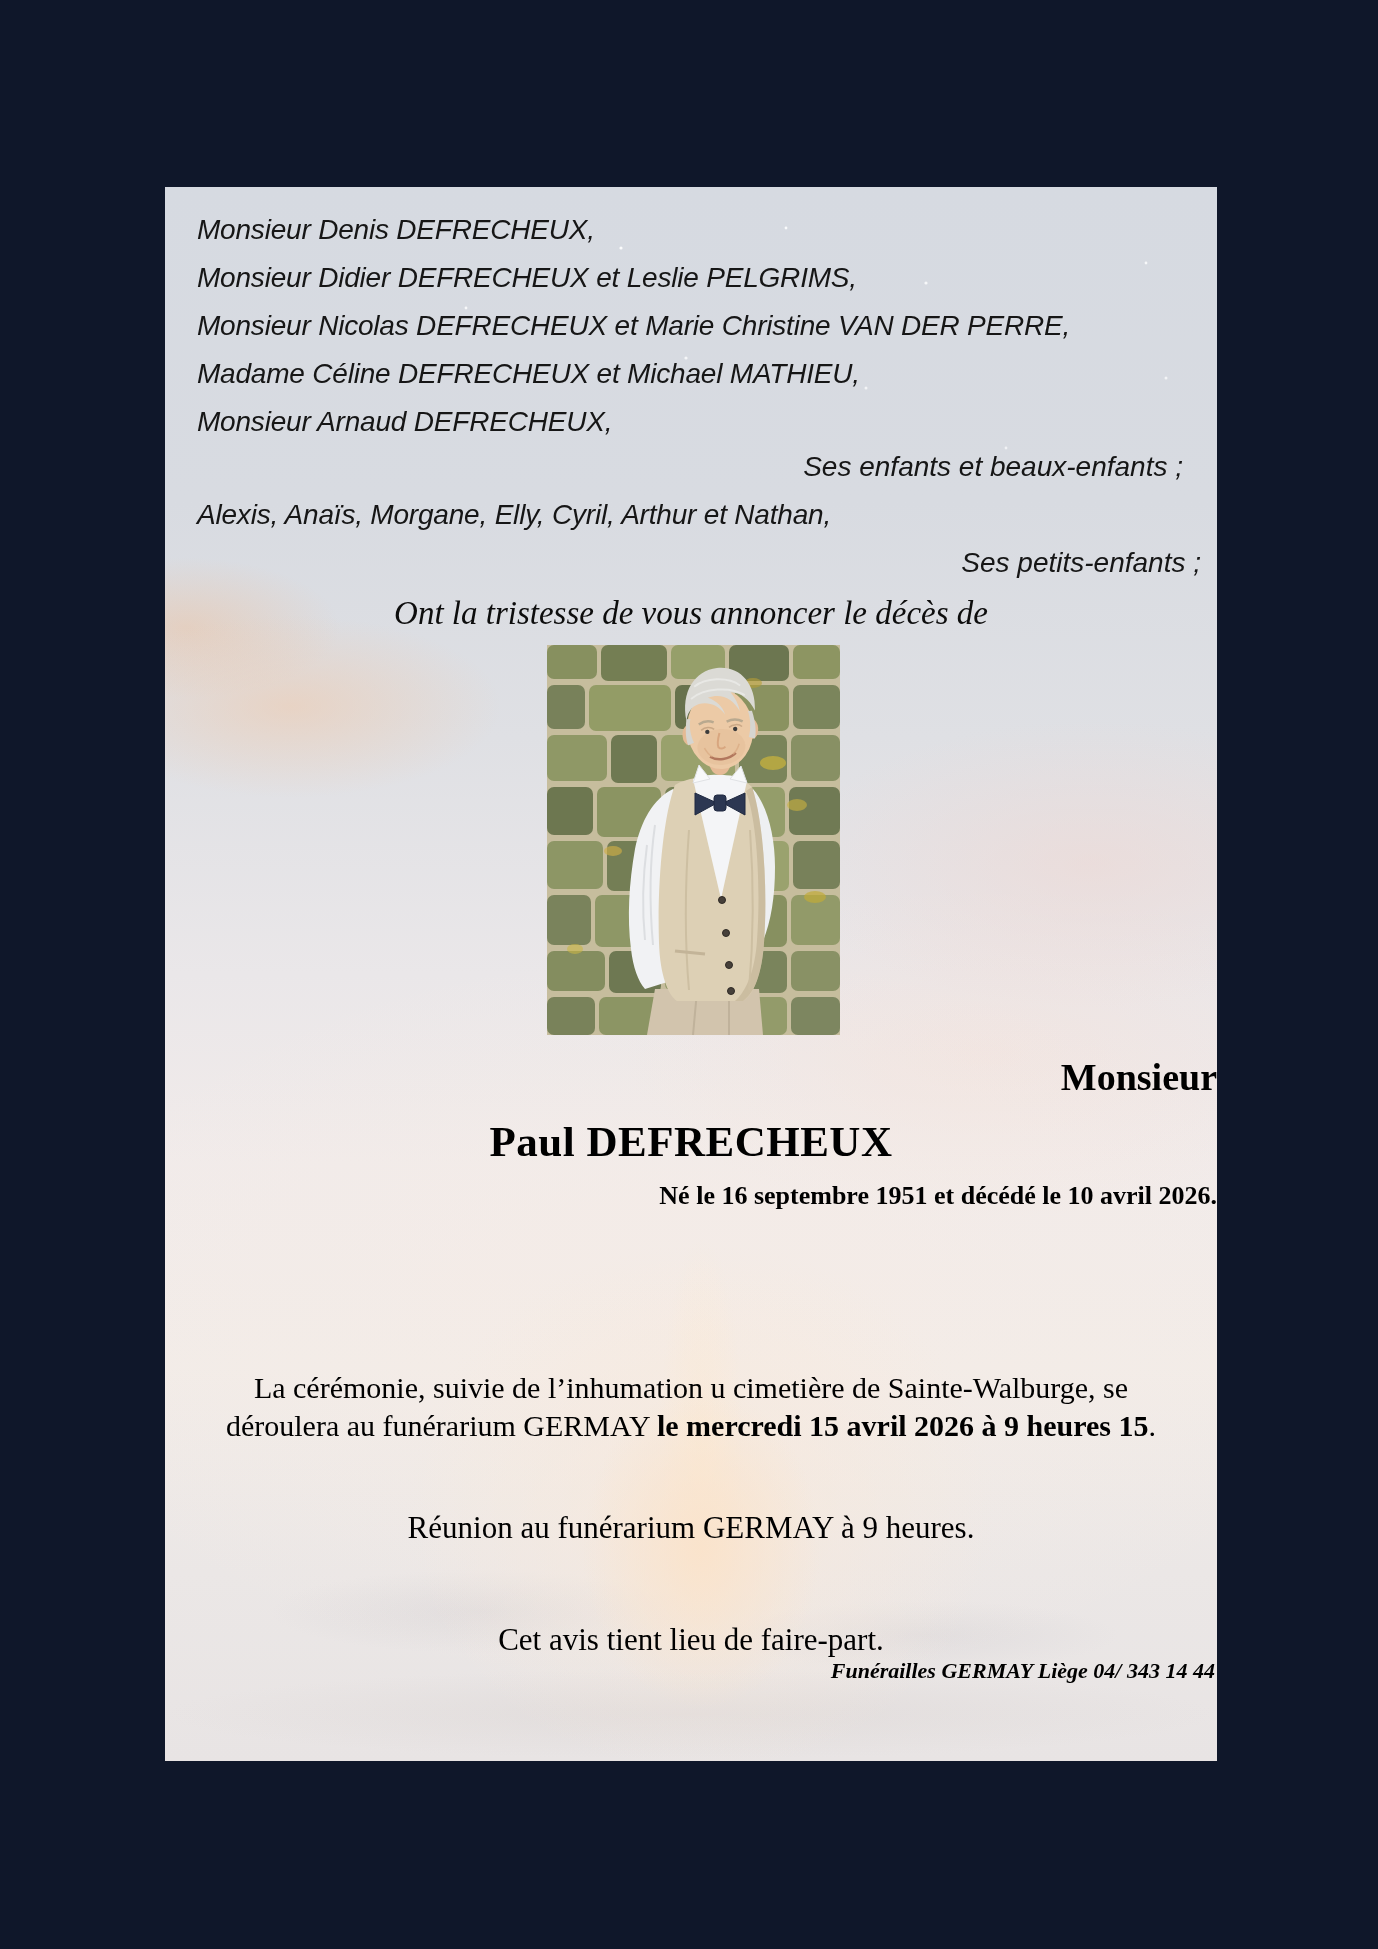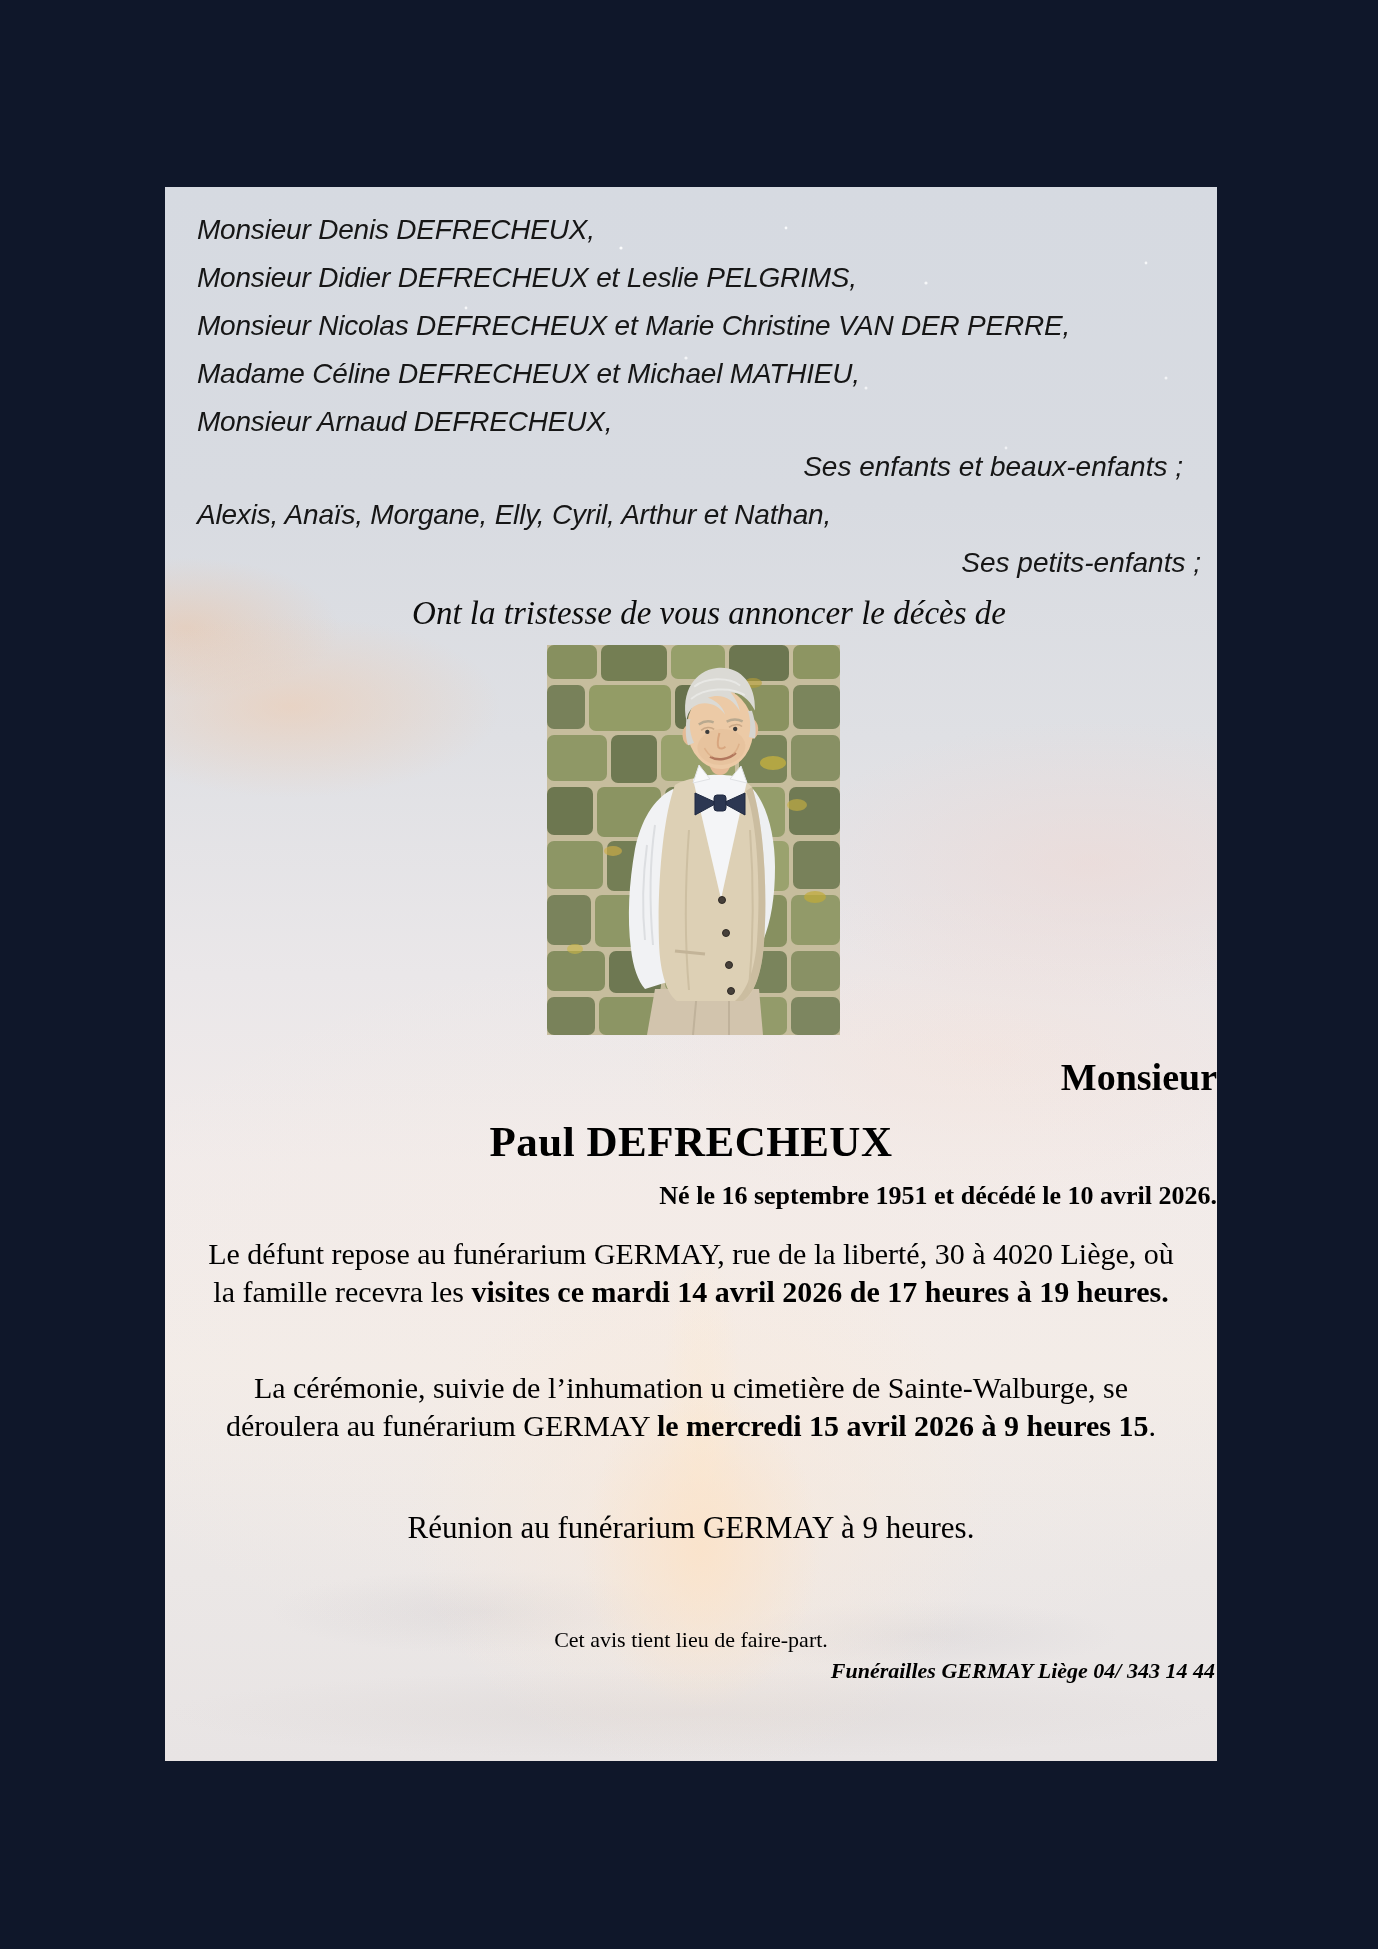--- a/index.html
+++ b/index.html
@@ -22,28 +22,28 @@
   .stars{position:absolute;left:0;top:0;width:2px;height:2px;border-radius:50%;background:transparent;
     box-shadow:455px 60px 0 0.6px rgba(255,255,255,.9),620px 40px 0 0.4px rgba(255,255,255,.85),
       760px 95px 0 0.6px rgba(255,255,255,.8),880px 140px 0 0.4px rgba(255,255,255,.8),
       300px 120px 0 0.4px rgba(255,255,255,.8),520px 170px 0 0.6px rgba(255,255,255,.75),
       980px 75px 0 0.4px rgba(255,255,255,.8),200px 85px 0 0.4px rgba(255,255,255,.7),
       700px 200px 0 0.5px rgba(255,255,255,.7),840px 260px 0 0.4px rgba(255,255,255,.65),
       380px 230px 0 0.4px rgba(255,255,255,.6),1000px 190px 0 0.5px rgba(255,255,255,.7);}
   .t{position:absolute;white-space:nowrap;}
   .family{left:32px;font:italic 28px/34px "Liberation Sans", sans-serif;color:#161616;letter-spacing:-0.2px;}
   .side-label{right:34px;text-align:right;font:italic 28px/34px "Liberation Sans", sans-serif;color:#161616;}
-  .announce{left:0;width:100%;text-align:center;font:italic 33px/40px "Liberation Serif", serif;color:#0d0d0d;margin-left:18px;}
+  .announce{left:0;width:100%;text-align:center;font:italic 33px/40px "Liberation Serif", serif;color:#0d0d0d;}
   .photo{position:absolute;left:382px;top:458px;width:293px;height:390px;margin:0;}
   .title1{left:0;width:100%;text-align:right;font-weight:bold;font-size:38px;line-height:44px;}
   .title2{left:0;width:100%;text-align:center;font-weight:bold;font-size:43px;line-height:50px;letter-spacing:0.5px;}
   .dates{left:0;width:100%;text-align:right;font-weight:bold;font-size:26px;line-height:32px;}
   .para{left:0;width:100%;text-align:center;font-size:30px;line-height:38px;}
   .reunion{left:0;width:100%;text-align:center;font-size:31px;line-height:38px;}
-  .faire{left:0;width:100%;text-align:center;font-size:22px;line-height:28px;}
+  .faire{left:0;width:100%;text-align:center;font-size:31px;line-height:28px;}
   .footer{right:2px;text-align:right;font-weight:bold;font-style:italic;font-size:22px;line-height:27px;}
 </style>
 </head>
 <body>
 
 <div class="page">
   <div class="card">
     <div class="stars"></div>
 
     <div class="t family" style="top:26px">Monsieur Denis DEFRECHEUX,</div>
@@ -162,24 +162,20 @@
             <path d="M191,100 C189,105 187,108 184,110" stroke="#d9a982" stroke-width="1.5" fill="none" opacity=".7"></path>
           </g>
         </g>
       </svg>
     </figure>
 
     <div class="t title1" style="top:868px">Monsieur</div>
     <div class="t title2" style="top:930px">Paul DEFRECHEUX</div>
     <div class="t dates" style="top:993px">Né le 16 septembre 1951 et décédé le 10 avril 2026.</div>
 
-    <div class="t para" style="top:1048px">
-      <span>Le défunt repose au funérarium GERMAY, rue de la liberté, 30 à 4020 Liège, où</span><br>
-      <span>la famille recevra les </span><b>visites ce mardi 14 avril 2026 de 17 heures à 19 heures.</b>
-    </div>
 
     <div class="t para" style="top:1182px">
       <span>La cérémonie, suivie de l’inhumation u cimetière de Sainte-Walburge, se</span><br>
       <span>déroulera au funérarium GERMAY </span><b>le mercredi 15 avril 2026 à 9 heures 15</b><span>.</span>
     </div>
 
     <div class="t reunion" style="top:1322px">Réunion au funérarium GERMAY à 9 heures.</div>
     <div class="t faire" style="top:1439px">Cet avis tient lieu de faire-part.</div>
     <div class="t footer" style="top:1470px">Funérailles GERMAY Liège 04/ 343 14 44</div>
   </div>

